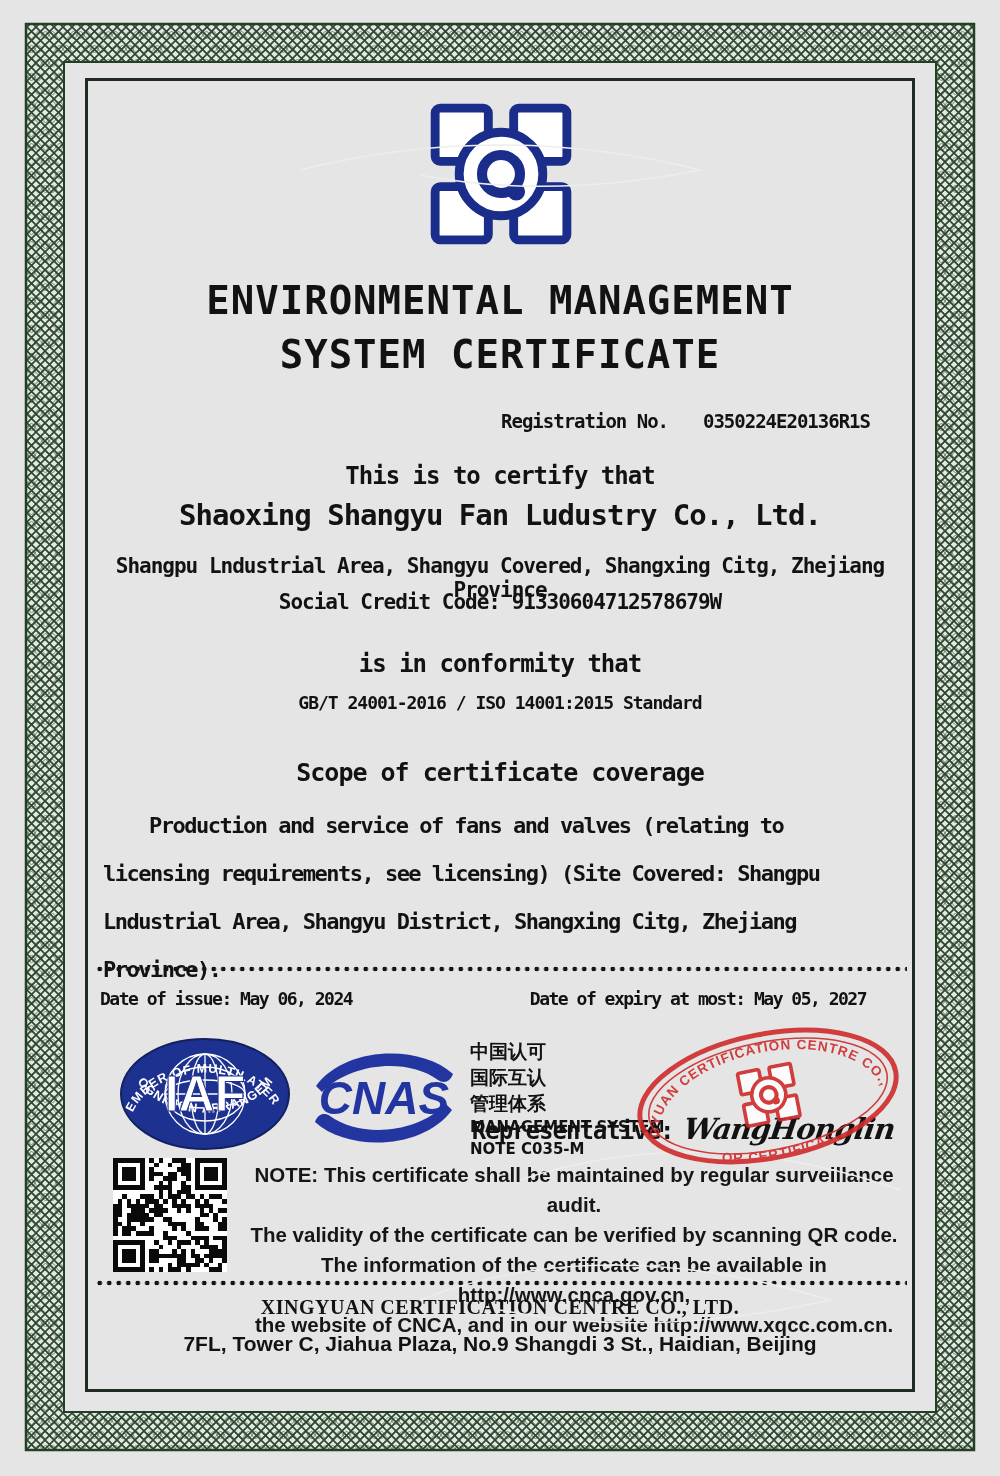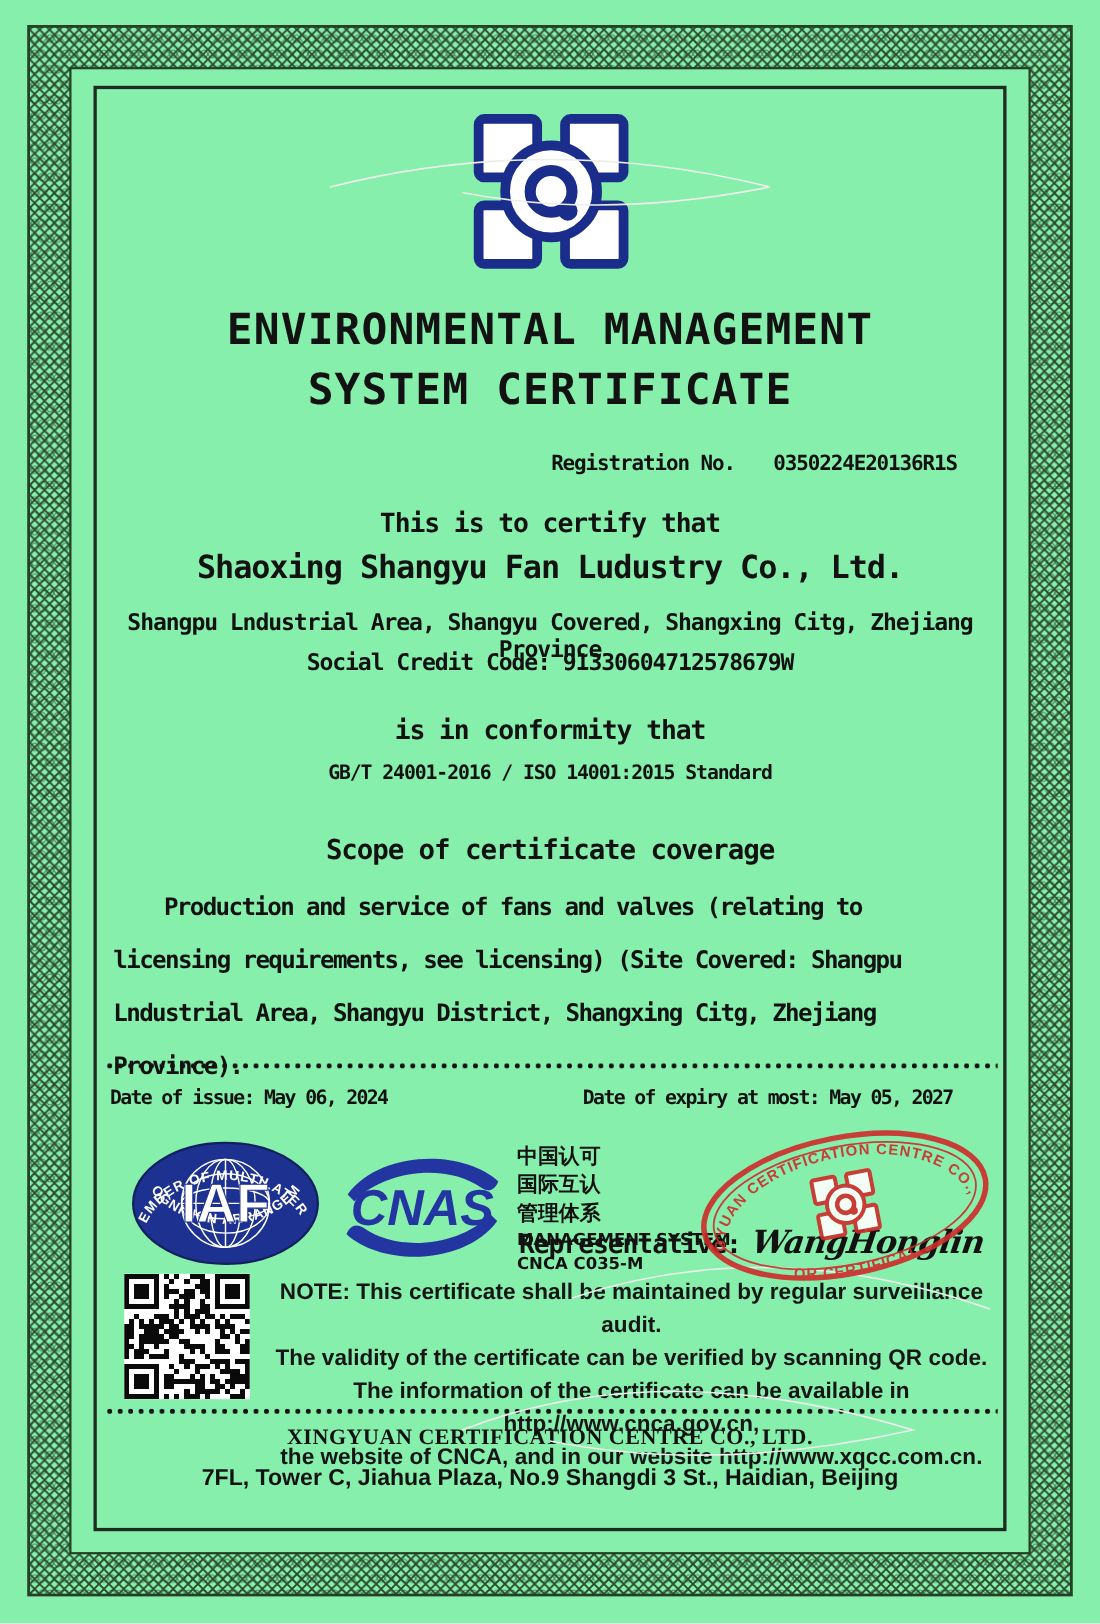--- a/index.html
+++ b/index.html
@@ -1,17 +1,17 @@
 <!DOCTYPE html>
 <html><head>
 <meta charset="utf-8">
 <style>
   html,body{margin:0;padding:0;background:#ffffff;}
   .page{
-    position:relative;width:1000px;height:1476px;background:#86efac;overflow:hidden;
+    position:relative;width:1000px;height:1476px;background:#e5e5e5;overflow:hidden;
     font-family:"DejaVu Sans Mono",monospace;color:#121212;
   }
   .abs{position:absolute;}
   .center{left:85px;width:830px;text-align:center;}
   
   .border-svg{position:absolute;left:0;top:0;z-index:1;}
   .inner-frame{
     position:absolute;left:85px;top:78px;width:824px;height:1308px;
     border:3px solid #1f2a20;z-index:1;
   }
@@ -162,21 +162,21 @@
     <path d="M16,44 C 45,4 120,2 153,32 C 150,40 144,42 138,38 C 108,16 52,20 22,50 Z" fill="#2335a0"></path>
     <path d="M152,68 C 123,108 48,110 15,80 C 18,72 24,70 30,74 C 60,96 116,92 146,62 Z" fill="#2335a0"></path>
     <text x="84" y="72" text-anchor="middle" font-family="Liberation Sans, sans-serif" font-size="46" font-weight="bold" font-style="italic" fill="#2335a0">CNAS</text>
   </svg>
 
   <div class="abs accred" style="left:470px;top:1038px">
     <div class="cjk">中国认可</div>
     <div class="cjk">国际互认</div>
     <div class="cjk">管理体系</div>
     <div class="en">MANAGEMENT SYSTEM</div>
-    <div class="en">CNCA C035-M</div>
+    <div class="en">NOTE C035-M</div>
   </div>
 
   <div class="abs rep-row" style="top:1112px;right:106px">
     <span class="rep-label">Representative:</span>
     <span class="rep-name">WangHonglin</span>
   </div>
 
   <svg class="abs seal-wrap" style="left:622px;top:1012px" width="292" height="168" viewBox="0 0 292 168">
     <g transform="rotate(-11 146 84)" color="#cf2b2b">
       <ellipse cx="146" cy="84" rx="130" ry="62" fill="none" stroke="#cf2b2b" stroke-width="5"></ellipse>

